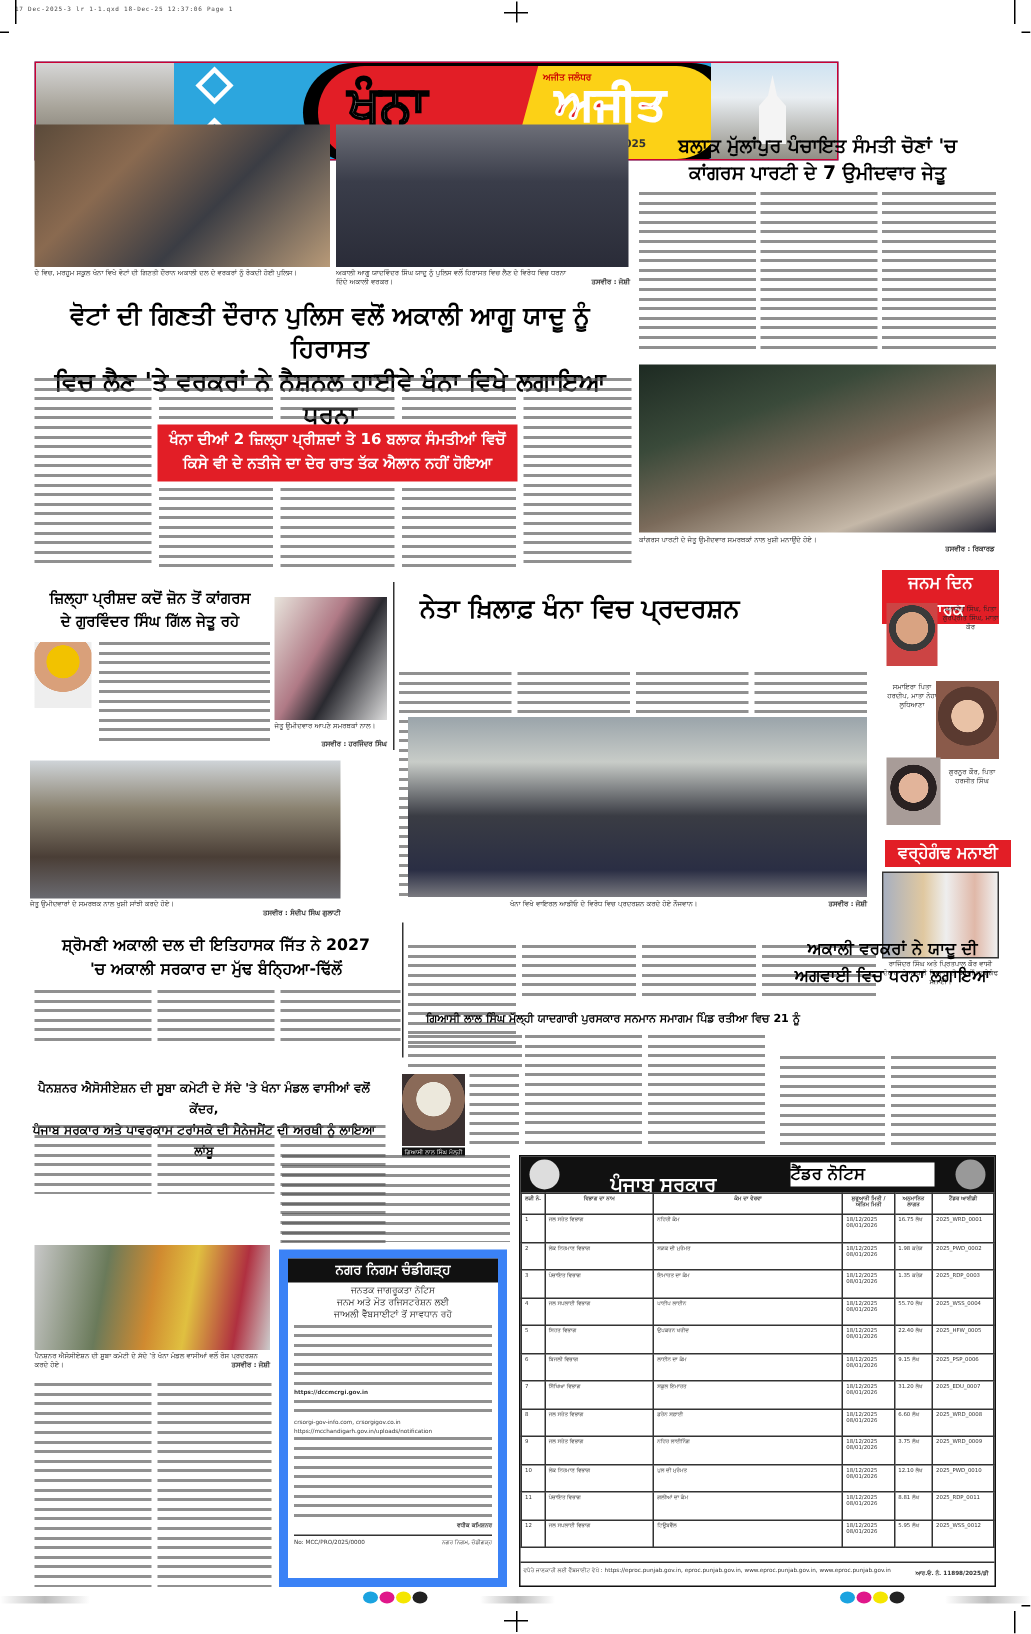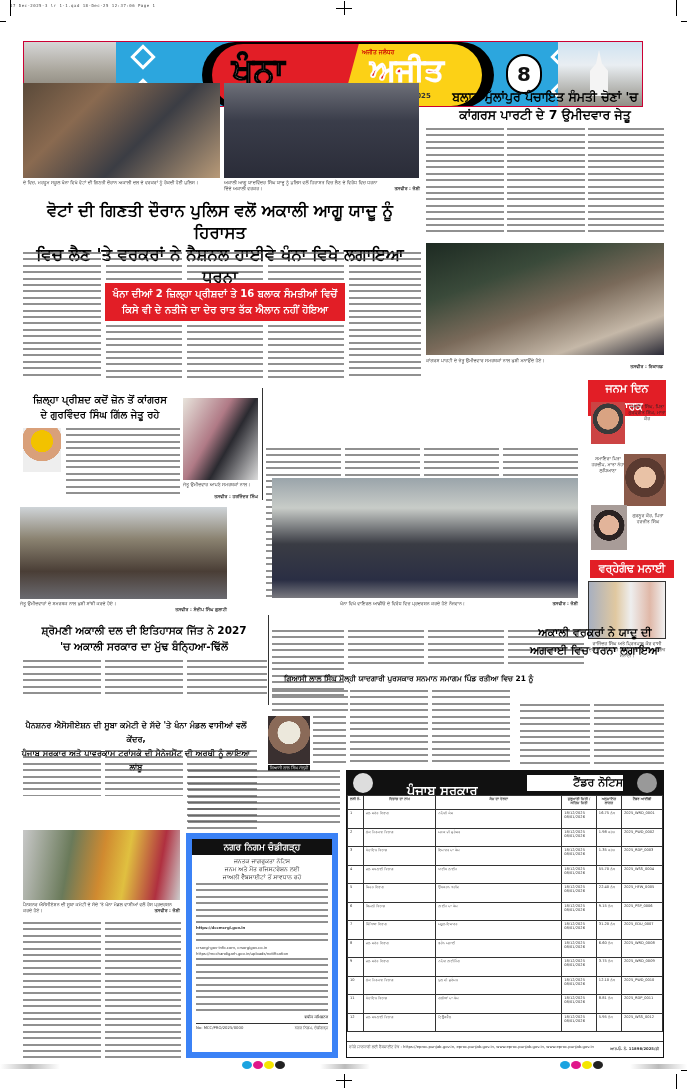--- a/index.html
+++ b/index.html
@@ -2,21 +2,21 @@
 <html><head>
 <meta charset="utf-8">
 <style>
   * { box-sizing: border-box; margin: 0; padding: 0; }
   html, body { width: 687px; height: 1089px; background: #fff; overflow: hidden; }
   body { position: relative; font-family: "DejaVu Sans", sans-serif; color: #111; }
   .crop-line { position: absolute; background: #000; }
   .slug { position: absolute; left: 10px; top: 3px; font-size: 4px; color: #444; font-family: "DejaVu Sans Mono", monospace; letter-spacing: 0.5px; }
 
   
-  .masthead { position: absolute; left: 23px; top: 41px; width: 620px; height: 66px; border: 1px solid #c03; background: #2ca6de; overflow: hidden; }
+  .masthead { position: absolute; left: 23px; top: 41px; width: 536px; height: 66px; border: 1px solid #c03; background: #2ca6de; overflow: hidden; }
   .mh-photo-l { position: absolute; left: 0; top: 0; width: 92px; height: 66px; background: linear-gradient(180deg,#d6d6d6 0%,#a8a49a 45%,#6f6a60 100%); }
   .mh-photo-r { position: absolute; right: 0; top: 0; width: 84px; height: 66px; background: linear-gradient(180deg,#cfe3f2 0%,#e9eef2 35%,#8d8a80 100%); }
   .mh-temple { position: absolute; right: 28px; top: 8px; width: 30px; height: 46px; background: #f4f4f4; clip-path: polygon(50% 0,60% 30%,80% 45%,80% 100%,20% 100%,20% 45%,40% 30%); }
   .mh-diamond { position: absolute; width: 18px; height: 18px; border: 3px solid #fff; transform: rotate(45deg); }
   .mh-oval { position: absolute; left: 178px; top: 0; width: 292px; height: 66px; border-radius: 33px; background: #000; overflow: hidden; }
   .mh-red { position: absolute; left: 10px; top: 2px; width: 150px; height: 62px; background: #e21e26; border-radius: 31px 0 0 31px; }
   .mh-yellow { position: absolute; left: 140px; top: 2px; width: 140px; height: 62px; background: #fcd116; border-radius: 0 31px 31px 0; clip-path: polygon(12% 0,100% 0,100% 100%,0 100%); }
   .mh-khanna { position: absolute; left: 30px; top: 8px; font-size: 34px; font-weight: bold; color: #fff; -webkit-text-stroke: 1px #000; }
   .mh-small { position: absolute; left: 160px; top: 6px; font-size: 6px; color: #c00; font-weight: bold; }
   .mh-ajit { position: absolute; left: 168px; top: 10px; font-size: 30px; font-weight: bold; color: #e21e26; -webkit-text-stroke: 1px #fff; }
@@ -30,21 +30,21 @@
   .body-text { position: absolute; font-size: 4.3px; line-height: 6.4px; color: #333; text-align: justify; overflow: hidden; }
   .lines { background: repeating-linear-gradient(180deg, #555 0 2px, transparent 2px 6.4px); opacity: 0.65; }
   .redbox { position: absolute; background: #e21e26; color: #fff; font-weight: bold; text-align: center; }
   .tag { position: absolute; background: #e21e26; color: #fff; font-weight: bold; text-align: center; font-size: 11px; line-height: 18px; }
   .rule { position: absolute; background: #333; }
 
   
   .tender { position: absolute; left: 346px; top: 770px; width: 318px; height: 288px; border: 1px solid #111; background: #fff; }
   .tender-head { position: absolute; left: 0; top: 0; width: 100%; height: 24px; background: #111; }
   .tender-title { position: absolute; left: 60px; top: 12px; color: #fff; font-size: 13px; font-weight: bold; }
-  .tender-notice { position: absolute; left: 180px; top: 4px; width: 96px; height: 16px; background: #fff; color: #000; font-size: 11px; font-weight: bold; text-align: right; line-height: 16px; }
+  .tender-notice { position: absolute; left: 180px; top: 4px; width: 96px; height: 16px; background: #fff; color: #000; font-size: 11px; font-weight: bold; text-align: left; line-height: 16px; }
   .tender table { position: absolute; top: 24px; left: 0; width: 100%; border-collapse: collapse; font-size: 3.6px; }
   .tender th, .tender td { border: 1px solid #333; padding: 1px 2px; vertical-align: top; color: #333; }
   .tender th { height: 14px; font-weight: bold; text-align: center; }
   .tender td { height: 18.5px; }
   .tender-foot { position: absolute; left: 0; bottom: 0; width: 100%; height: 16px; border-top: 1px solid #333; font-size: 3.8px; padding: 2px; color: #333; }
 
   
   .notice { position: absolute; left: 186px; top: 833px; width: 152px; height: 225px; border: 6px solid #3b82f6; background: #fff; }
   .notice-head { height: 16px; background: #111; color: #fff; font-weight: bold; font-size: 9px; text-align: center; line-height: 16px; }
   .notice-sub { text-align: center; font-size: 6px; line-height: 8px; color: #222; margin-top: 2px; }
@@ -123,20 +123,21 @@
   <div>ਦੇ ਗੁਰਵਿੰਦਰ ਸਿੰਘ ਗਿੱਲ ਜੇਤੂ ਰਹੇ</div>
 </div>
 <div class="photo" style="left:23px;top:428px;width:38px;height:44px;background:radial-gradient(circle at 50% 30%,#f2c200 0 30%,#d9a07a 31% 55%,#eee 56%)"></div>
 <div class="body-text lines" style="left:66px;top:428px;width:114px;height:70px"></div>
 <div class="photo" style="left:183px;top:398px;width:75px;height:82px;background:linear-gradient(120deg,#e8e4dc 0%,#b07a86 40%,#2a2a30 60%,#ddd 100%)"></div>
 <div class="cap" style="left:183px;top:482px;width:75px">ਜੇਤੂ ਉਮੀਦਵਾਰ ਆਪਣੇ ਸਮਰਥਕਾਂ ਨਾਲ।</div>
 <div class="cap credit" style="left:183px;top:494px;width:75px;text-align:right">ਤਸਵੀਰ : ਹਰਜਿੰਦਰ ਸਿੰਘ</div>
 <div class="rule" style="left:262px;top:388px;width:1px;height:112px"></div>
 
 <div class="hl" style="left:266px;top:393px;width:310px;font-size:17px;line-height:26px;text-align:left;padding-left:14px">
+  <div>ਨੇਤਾ ਖ਼ਿਲਾਫ਼ ਖੰਨਾ ਵਿਚ ਪ੍ਰਦਰਸ਼ਨ</div>
 </div>
 <div class="body-text lines" style="left:266px;top:448px;width:75px;height:150px"></div>
 <div class="body-text lines" style="left:345px;top:448px;width:75px;height:28px"></div>
 <div class="body-text lines" style="left:424px;top:448px;width:75px;height:28px"></div>
 <div class="body-text lines" style="left:503px;top:448px;width:75px;height:28px"></div>
 <div class="photo" style="left:20px;top:507px;width:207px;height:92px;background:linear-gradient(180deg,#cfd4d8 0%,#8a8270 35%,#4a3e36 70%,#6a6a70 100%)"></div>
 <div class="cap" style="left:20px;top:601px;width:207px">ਜੇਤੂ ਉਮੀਦਵਾਰਾਂ ਦੇ ਸਮਰਥਕ ਨਾਲ ਖੁਸ਼ੀ ਸਾਂਝੀ ਕਰਦੇ ਹੋਏ।</div>
 <div class="cap credit" style="left:160px;top:607px;width:67px;text-align:right">ਤਸਵੀਰ : ਸੰਦੀਪ ਸਿੰਘ ਗੁਲਾਟੀ</div>
 <div class="photo" style="left:272px;top:478px;width:306px;height:120px;background:linear-gradient(180deg,#9aa4aa 0%,#c8ccc8 25%,#3a3c44 55%,#2a2e44 85%,#7a7a80 100%)"></div>
 <div class="cap" style="left:340px;top:601px;width:190px">ਖੰਨਾ ਵਿਖੇ ਵਾਇਰਲ ਆਡੀਓ ਦੇ ਵਿਰੋਧ ਵਿਚ ਪ੍ਰਦਰਸ਼ਨ ਕਰਦੇ ਹੋਏ ਨੌਜਵਾਨ।</div>

